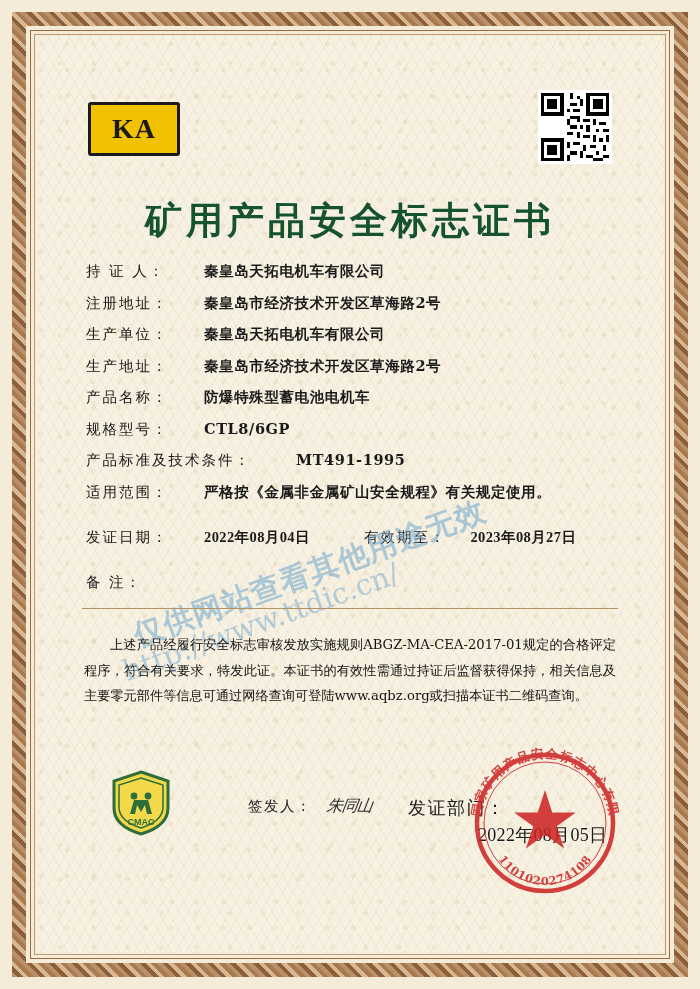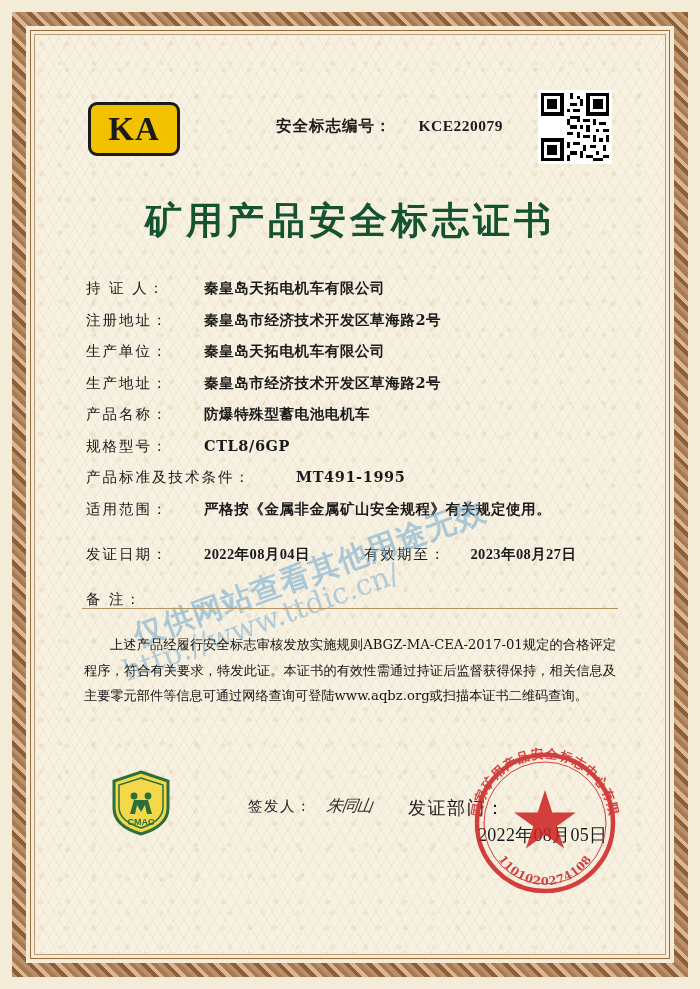--- a/index.html
+++ b/index.html
@@ -69,27 +69,27 @@
 
   
   .ka-logo {
     position: absolute;
     left: 40px;
     top: 54px;
     width: 86px;
     height: 48px;
     background: #f2c200;
     border: 3px solid #1a1a1a;
-    border-radius: 9px;
+    border-radius: 3px;
     display: flex;
     align-items: center;
     justify-content: center;
     font-family: "Liberation Serif", serif;
     font-weight: bold;
-    font-size: 33px;
+    font-size: 28px;
     color: #1a1a1a;
     letter-spacing: 1px;
   }
 
   .cert-no-row {
     position: absolute;
     left: 228px;
     top: 68px;
     font-size: 15.5px;
     color: #1c1c1c;
@@ -126,21 +126,21 @@
     font-size: 37px;
     font-weight: bold;
     letter-spacing: 4px;
     color: #14532d;
     font-family: "DejaVu Serif", "Liberation Serif", serif;
   }
 
   
   .fields {
     position: absolute;
-    top: 231px;
+    top: 214px;
     left: 38px;
     right: 38px;
   }
   .field-row {
     display: flex;
     align-items: baseline;
     margin-bottom: 12.5px;
     font-size: 14.5px;
     color: #1a1a1a;
   }
@@ -291,24 +291,20 @@
 
   <div class="border-outer"></div>
   <div class="bg-pattern"></div>
   <div class="border-inner-line"></div>
   <div class="border-inner-line2"></div>
 
   <div class="content">
 
     <div class="ka-logo">KA</div>
 
-    <div class="cert-no-row">
-      <span>安全标志编号：</span>
-      <span class="value">KCE220079</span>
-    </div>
 
     <div class="qr">
       <svg width="68" height="68" viewBox="0 0 21 21" shape-rendering="crispEdges">
         <rect width="21" height="21" fill="#fff"></rect>
         <g fill="#000">
           <rect x="0" y="0" width="7" height="1"></rect>
             <rect x="0" y="6" width="7" height="1"></rect>
           <rect x="0" y="0" width="1" height="7"></rect>
             <rect x="6" y="0" width="1" height="7"></rect>
           <rect x="2" y="2" width="3" height="3"></rect>

